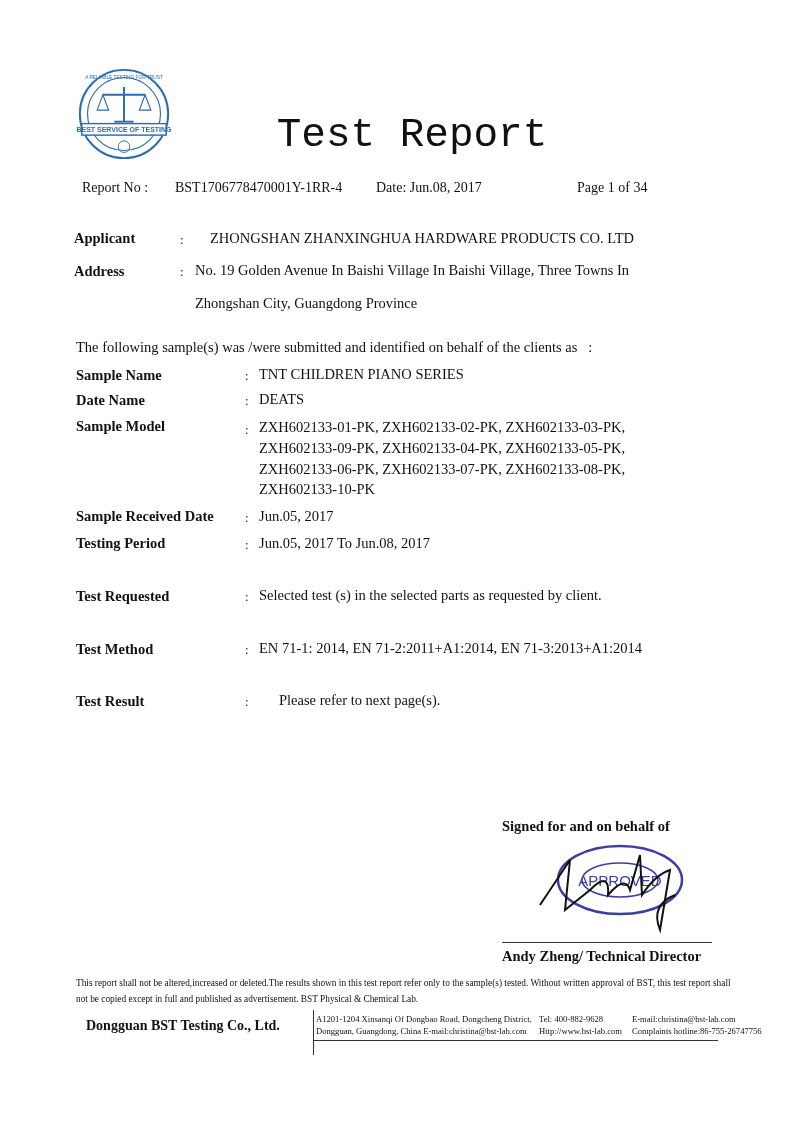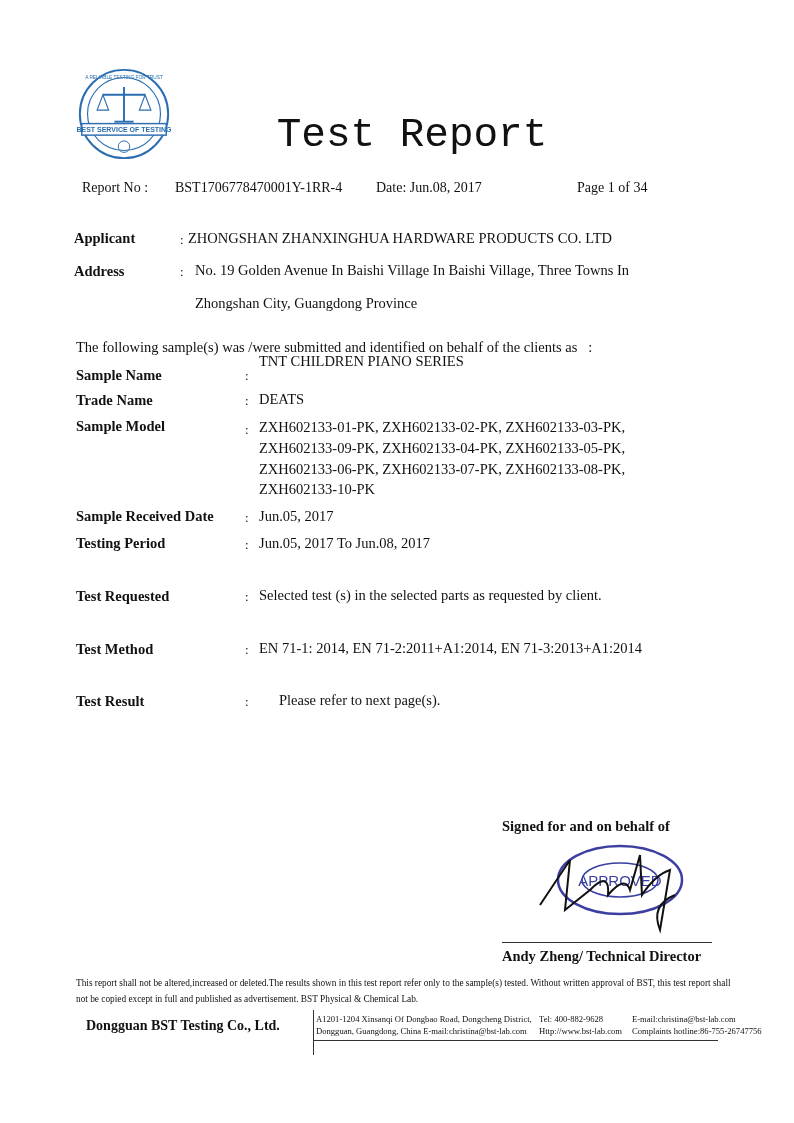--- a/index.html
+++ b/index.html
@@ -37,34 +37,34 @@
 
 <div class="abs title">Test Report</div>
 
 <div class="abs hdr" style="left:82px;">Report No :</div>
 <div class="abs hdr" style="left:175px;">BST1706778470001Y-1RR-4</div>
 <div class="abs hdr" style="left:376px;">Date: Jun.08, 2017</div>
 <div class="abs hdr" style="left:577px;">Page 1 of 34</div>
 
 <div class="abs lbl" style="left:74px;top:230px;">Applicant</div>
 <div class="abs colon" style="left:180px;top:232px;">:</div>
-<div class="abs val" style="left:188px;top:228px;">ZHONGSHAN ZHANXINGHUA HARDWARE PRODUCTS CO. LTD</div>
+<div class="abs val" style="left:210px;top:228px;">ZHONGSHAN ZHANXINGHUA HARDWARE PRODUCTS CO. LTD</div>
 
 <div class="abs lbl" style="left:74px;top:263px;">Address</div>
 <div class="abs colon" style="left:180px;top:264px;">:</div>
 <div class="abs val" style="left:195px;top:260px;">No. 19 Golden Avenue In Baishi Village In Baishi Village, Three Towns In</div>
 <div class="abs val" style="left:195px;top:282px;margin-top:11px;">Zhongshan City, Guangdong Province</div>
 
 <div class="abs val" style="left:76px;top:337px;"><span>The following sample(s) was /were submitted and identified on behalf of the clients as</span>&nbsp;&nbsp;&nbsp;<span>:</span></div>
 
 <div class="abs lbl" style="left:76px;top:367px;">Sample Name</div>
 <div class="abs colon" style="left:245px;top:368px;">:</div>
-<div class="abs val" style="left:259px;top:351px;">TNT CHILDREN PIANO SERIES</div>
+<div class="abs val" style="left:259px;top:364px;">TNT CHILDREN PIANO SERIES</div>
 
-<div class="abs lbl" style="left:76px;top:392px;">Trade Name</div>
+<div class="abs lbl" style="left:76px;top:392px;">Date Name</div>
 <div class="abs colon" style="left:245px;top:393px;">:</div>
 <div class="abs val" style="left:259px;top:389px;">DEATS</div>
 
 <div class="abs lbl" style="left:76px;top:418px;">Sample Model</div>
 <div class="abs colon" style="left:245px;top:422px;">:</div>
 <div class="abs val" style="left:259px;top:417px;">ZXH602133-01-PK, ZXH602133-02-PK, ZXH602133-03-PK,</div>
 <div class="abs val" style="left:259px;top:438px;">ZXH602133-09-PK, ZXH602133-04-PK, ZXH602133-05-PK,</div>
 <div class="abs val" style="left:259px;top:459px;">ZXH602133-06-PK, ZXH602133-07-PK, ZXH602133-08-PK,</div>
 <div class="abs val" style="left:259px;top:479px;">ZXH602133-10-PK</div>
 

